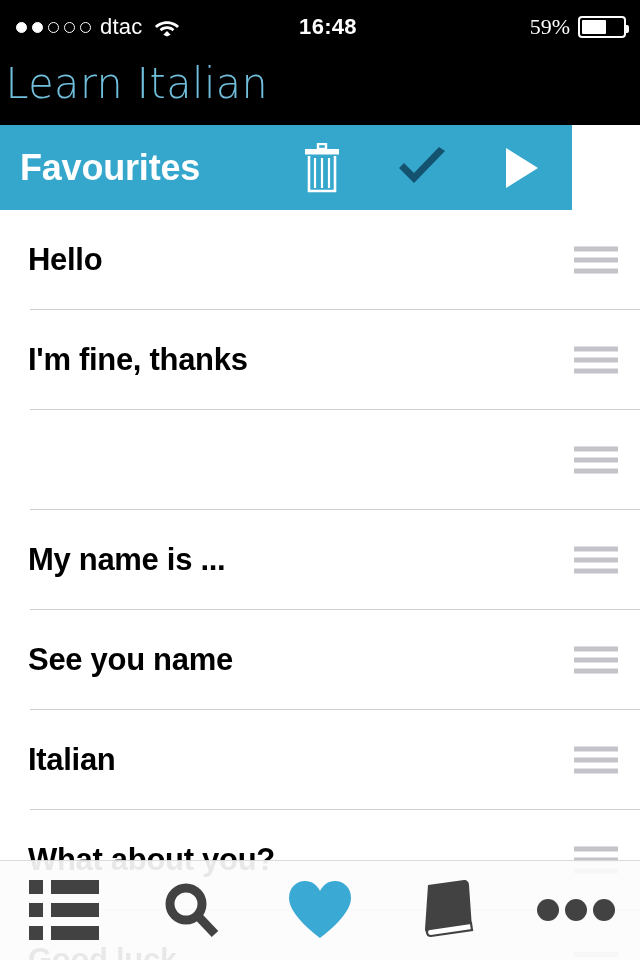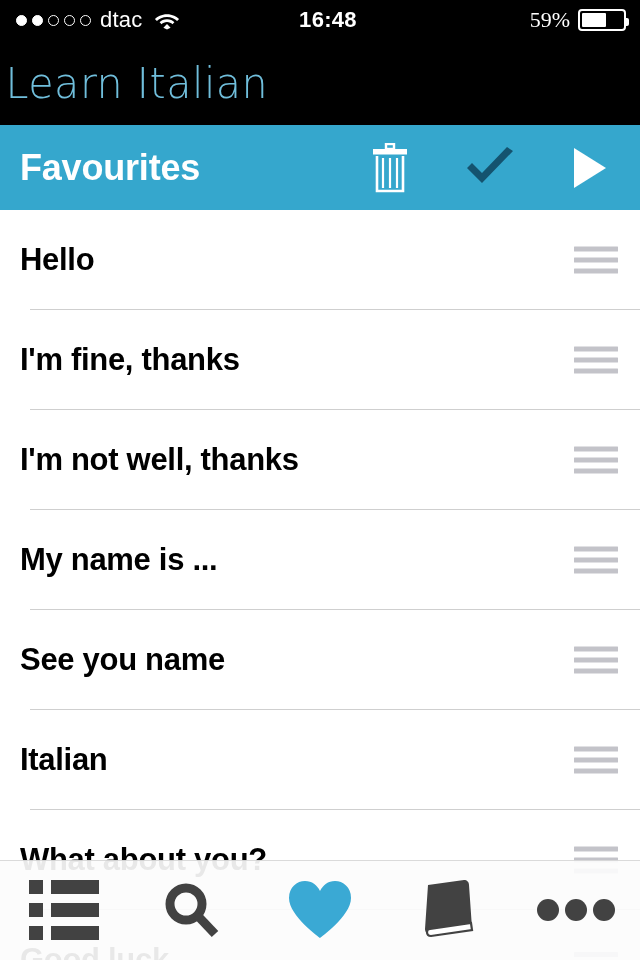--- a/index.html
+++ b/index.html
@@ -14,21 +14,21 @@
     width:640px; height:960px;
     background:#fff;
     overflow:hidden;
   }
 
   
   #statusbar {
     position:absolute; top:0; left:0;
     width:640px; height:40px;
     background:#000;
-    display:flex; align-items:center;
+    display:flex; align-items:flex-end;
     color:#fff;
   }
   #status-left {
     display:flex; align-items:center;
     margin-left:16px;
     gap:6px;
   }
   .sig-dots { display:flex; align-items:center; gap:5px; }
   .sig-dot {
     width:11px; height:11px; border-radius:50%;
@@ -82,21 +82,21 @@
     font-weight:300;
     letter-spacing:0.5px;
     font-family:"DejaVu Sans", sans-serif;
     font-stretch:condensed;
     transform:scaleX(0.96);
   }
 
   
   #toolbar {
     position:absolute; top:125px; left:0;
-    width:640px; height:85px;
+    width:572px; height:85px;
     background:#35a7cd;
     display:flex; align-items:center;
   }
   #toolbar-title {
     color:#fff;
     font-size:36px;
     font-weight:700;
     margin-left:20px;
     letter-spacing:-0.2px;
     white-space:nowrap;
@@ -117,20 +117,21 @@
     position:absolute; top:210px; left:0;
     width:640px; height:750px;
     background:#fff;
     overflow:hidden;
   }
   .row {
     position:relative;
     height:100px;
     display:flex; align-items:center;
     background:#fff;
+    padding-left:8px;
   }
   .row-label {
     font-size:31px;
     font-weight:700;
     color:#000;
     margin-left:20px;
     letter-spacing:-0.3px;
     white-space:nowrap;
   }
   .row-handle {
@@ -257,21 +258,20 @@
       <div class="row-label">I'm fine, thanks</div>
       <div class="row-handle">
           <span></span>
           <span></span>
           <span></span>
         </div>
       <div class="row-sep"></div>
     </div>
 
     <div class="row">
-      <div class="row-label">I'm not well, thanks</div>
       <div class="row-handle">
           <span></span>
           <span></span>
           <span></span>
         </div>
       <div class="row-sep"></div>
     </div>
 
     <div class="row">
       <div class="row-label">My name is ...</div>

